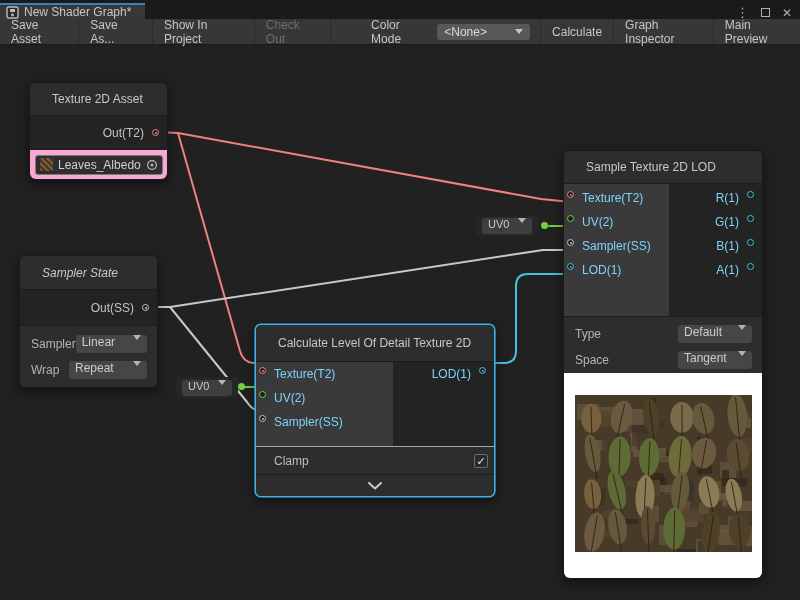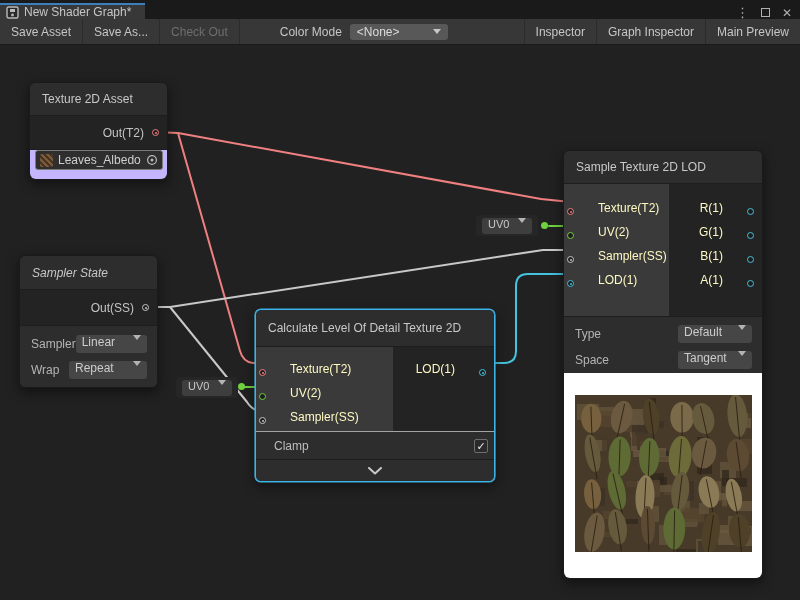--- a/index.html
+++ b/index.html
@@ -25,54 +25,54 @@
   .tb-right{margin-left:auto;display:flex;height:100%;}
   .tb-right .tbtn{border-left:1px solid #2B2B2B;border-right:none;}
 
   
   #canvas{position:absolute;left:0;top:46px;width:800px;height:554px;background:#212121;}
   #wires{position:absolute;left:0;top:0;width:800px;height:600px;pointer-events:none;}
 
   
   .node{position:absolute;background:#2D2D2D;border:1px solid #1A1A1A;border-radius:6px;box-shadow:0 4px 12px rgba(0,0,0,.5);font-size:12px;color:#C4C4C4;}
   .node.selected{border:1px solid #3CB4E7;box-shadow:0 0 0 .6px #3CB4E7,0 4px 12px rgba(0,0,0,.5);}
-  .node-header{display:flex;align-items:center;padding:0 12px;border-bottom:1px solid #1D1D1D;border-radius:6px 6px 0 0;background:#2D2D2D;color:#C8C8C8;}
+  .node-header{display:flex;align-items:center;padding:0 22px;border-bottom:1px solid #1D1D1D;border-radius:6px 6px 0 0;background:#2D2D2D;color:#C8C8C8;}
   .node-body{display:flex;align-items:stretch;background:#232323;}
   .col-in{background:#3A3A3A;}
   .col-out{flex:1;}
-  .port-row{height:24px;display:flex;align-items:flex-end;gap:24px;padding:0 6px 0 3px;color:#fef9c3;white-space:nowrap;}
+  .port-row{height:24px;display:flex;align-items:flex-start;gap:8px;padding:0 6px 0 3px;color:#7dd3fc;white-space:nowrap;}
   .port-row.out{justify-content:flex-end;padding:0 8px 0 6px;}
   .port{flex:0 0 auto;width:7px;height:7px;border-radius:50%;border:1.5px solid #999;background:#1D1D1D;position:relative;}
   .port.connected::after{content:"";position:absolute;inset:1.5px;border-radius:50%;background:var(--dot,#999);}
   .node-controls{background:#2D2D2D;border-top:1px solid #1D1D1D;}
   .ctl-row{display:flex;align-items:center;padding:0 10px 0 11px;color:#B4B4B4;}
   .ctl-row .lbl{flex:1;}
   .nd-dd{height:18px;background:#464646;border-radius:3px;display:flex;align-items:flex-start;padding:0 6px;color:#CCCCCC;}
   .nd-dd .dd-arrow{border-top-color:#B4B4B4;margin-left:auto;}
 
   
   #node-tex2d{left:29px;top:82px;width:139px;}
   #node-tex2d .node-header{height:33px;}
   #node-tex2d .outrow{height:33px;display:flex;align-items:center;justify-content:flex-end;gap:8px;background:#232323;padding:0 8px;}
-  #node-tex2d .objrow{height:30px;display:flex;align-items:flex-start;padding:0 5px;background:#c4b5fd;border-top:1px solid #1D1D1D;border-radius:0 0 6px 6px;}
+  #node-tex2d .objrow{height:30px;display:flex;align-items:center;padding:0 5px;background:#f9a8d4;border-top:1px solid #1D1D1D;border-radius:0 0 6px 6px;}
   .obj-field{flex:1;height:20px;background:#2E2E2E;border:1px solid #7A7A7A;border-radius:3px;display:flex;align-items:center;gap:5px;padding:0 4px;color:#CFCFCF;}
   .obj-thumb{width:13px;height:13px;border-radius:2px;background-image:linear-gradient(45deg,#7A5C3A 25%,#4A3322 25%,#4A3322 50%,#7A5C3A 50%,#7A5C3A 75%,#4A3322 75%);background-size:6px 6px;}
   .obj-name{flex:1;overflow:hidden;}
 
   
   #node-sampler{left:19px;top:255px;width:139px;}
   #node-sampler .node-header{height:34px;font-style:italic;}
   #node-sampler .outrow{height:35px;display:flex;align-items:center;justify-content:flex-end;gap:8px;background:#232323;padding:0 8px;}
   #node-sampler .node-controls{padding:9px 0 8px;border-radius:0 0 6px 6px;}
   #node-sampler .ctl-row{margin-bottom:8px;}
   #node-sampler .ctl-row:last-child{margin-bottom:0;}
   #node-sampler .nd-dd{width:78px;}
 
   
-  #node-calc{left:255px;top:309px;width:240px;}
+  #node-calc{left:255px;top:324px;width:240px;}
   #node-calc .node-header{height:37px;}
   #node-calc .node-body{height:84px;}
   #node-calc .col-in{width:137px;padding-top:5px;}
   #node-calc .col-out{padding-top:5px;}
   #node-calc .clamp-row{height:28px;display:flex;align-items:center;background:#2D2D2D;border-top:1px solid #a3a3a3;padding:0 6px 0 18px;color:#BDBDBD;}
   .checkbox{margin-left:auto;width:14px;height:14px;background:#2A2A2A;border:1px solid #6E6E6E;border-radius:2px;color:#ECECEC;font-size:11px;line-height:12px;text-align:center;}
   #node-calc .collapse-row{height:22px;display:flex;align-items:center;justify-content:center;background:#2D2D2D;border-top:1px solid #1D1D1D;border-radius:0 0 6px 6px;}
 
   
   #node-sample{left:563px;top:150px;width:200px;}
@@ -112,31 +112,34 @@
     </div>
   </div>
 
   <div id="toolbar">
     <div class="tbtn">
         <span>Save Asset</span>
       </div>
     <div class="tbtn">
         <span>Save As...</span>
       </div>
+    <div class="tbtn">
+        <span>Show In Project</span>
+      </div>
     <div class="tbtn disabled">
         <span>Check Out</span>
       </div>
     <span class="tb-label">Color Mode</span>
     <div class="tb-dd">
       <span>&lt;None&gt;</span>
       <span class="dd-arrow"></span>
     </div>
     <div class="tb-right">
       <div class="tbtn">
-          <span>Inspector</span>
+          <span>Calculate</span>
         </div>
       <div class="tbtn">
           <span>Graph Inspector</span>
         </div>
       <div class="tbtn">
           <span>Main Preview</span>
         </div>
     </div>
   </div>
 

